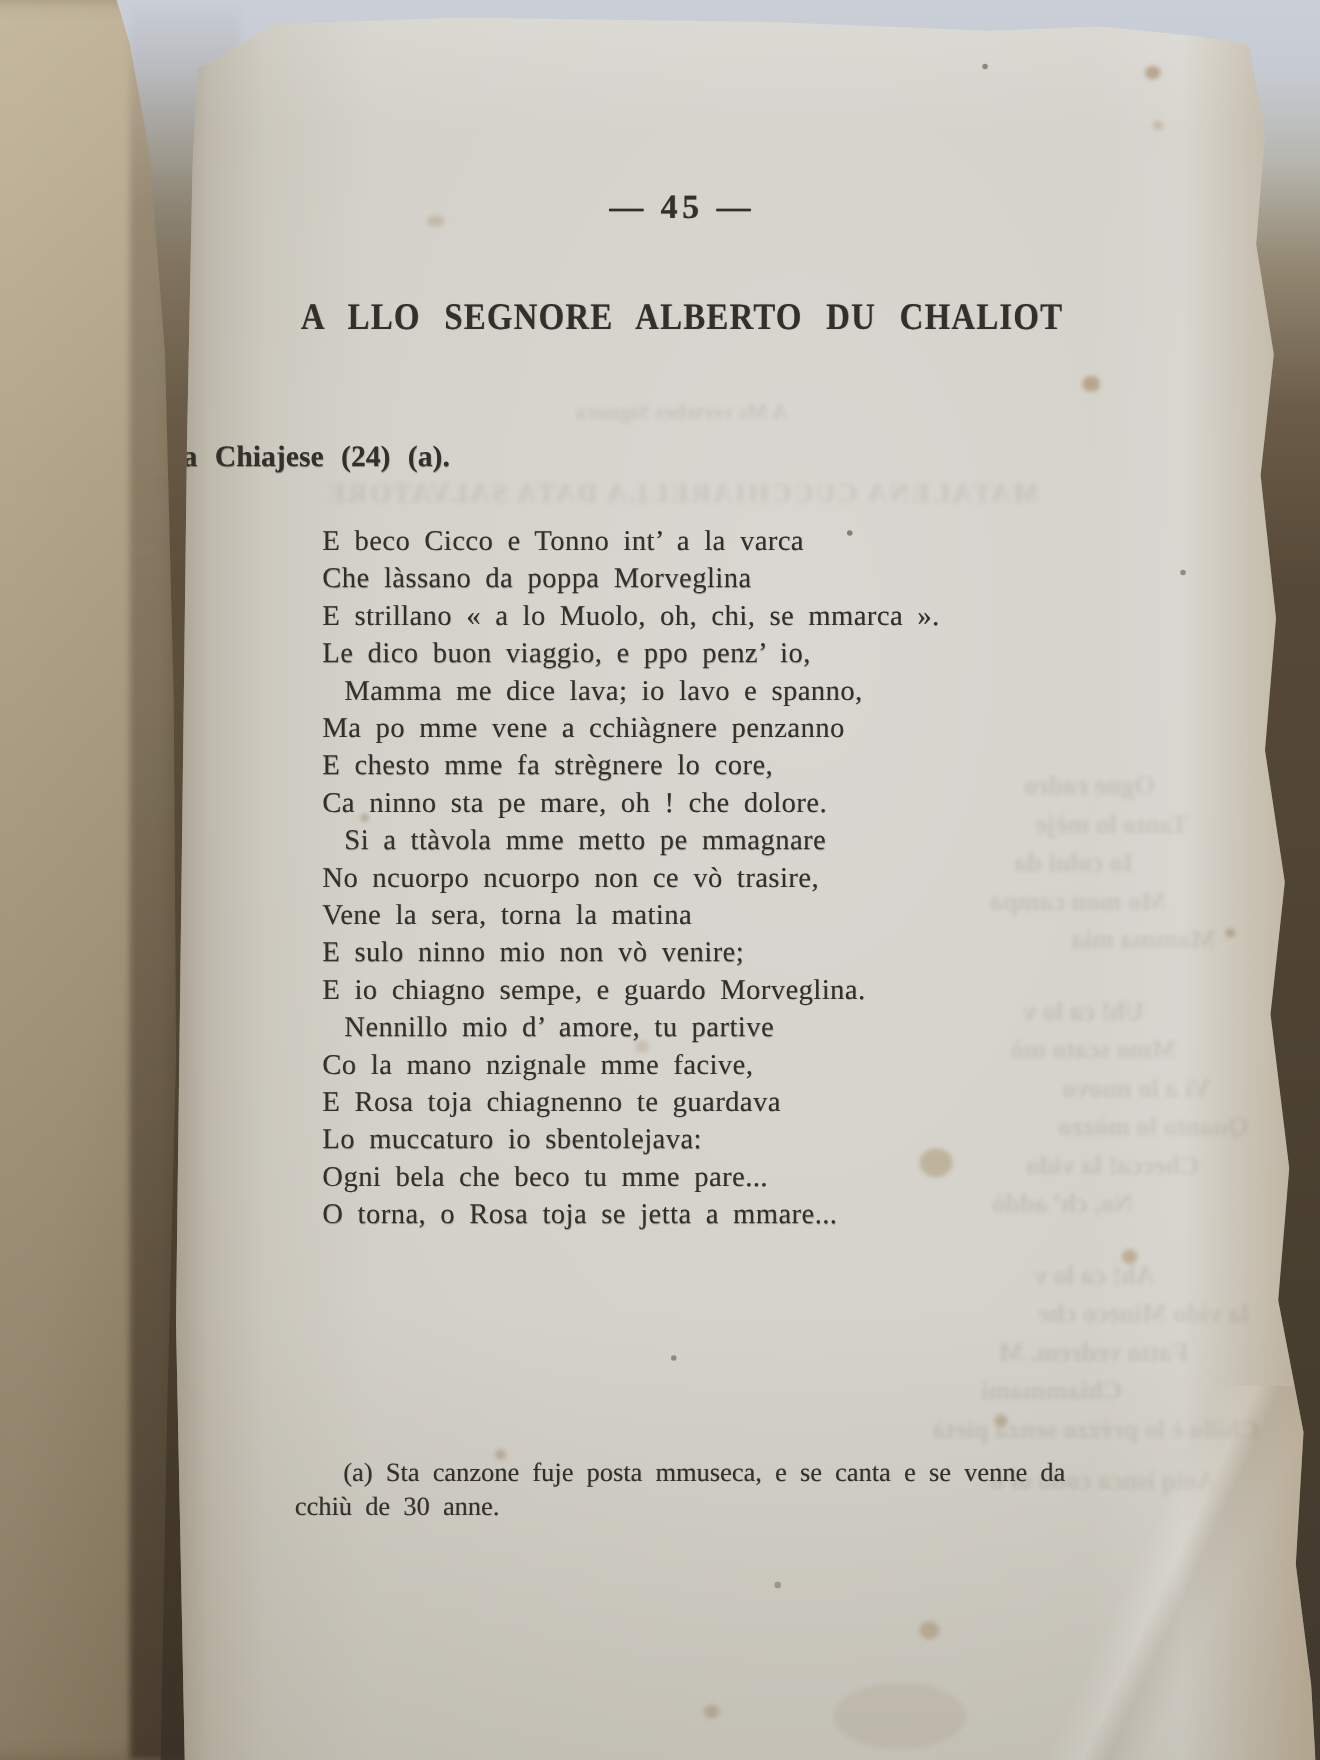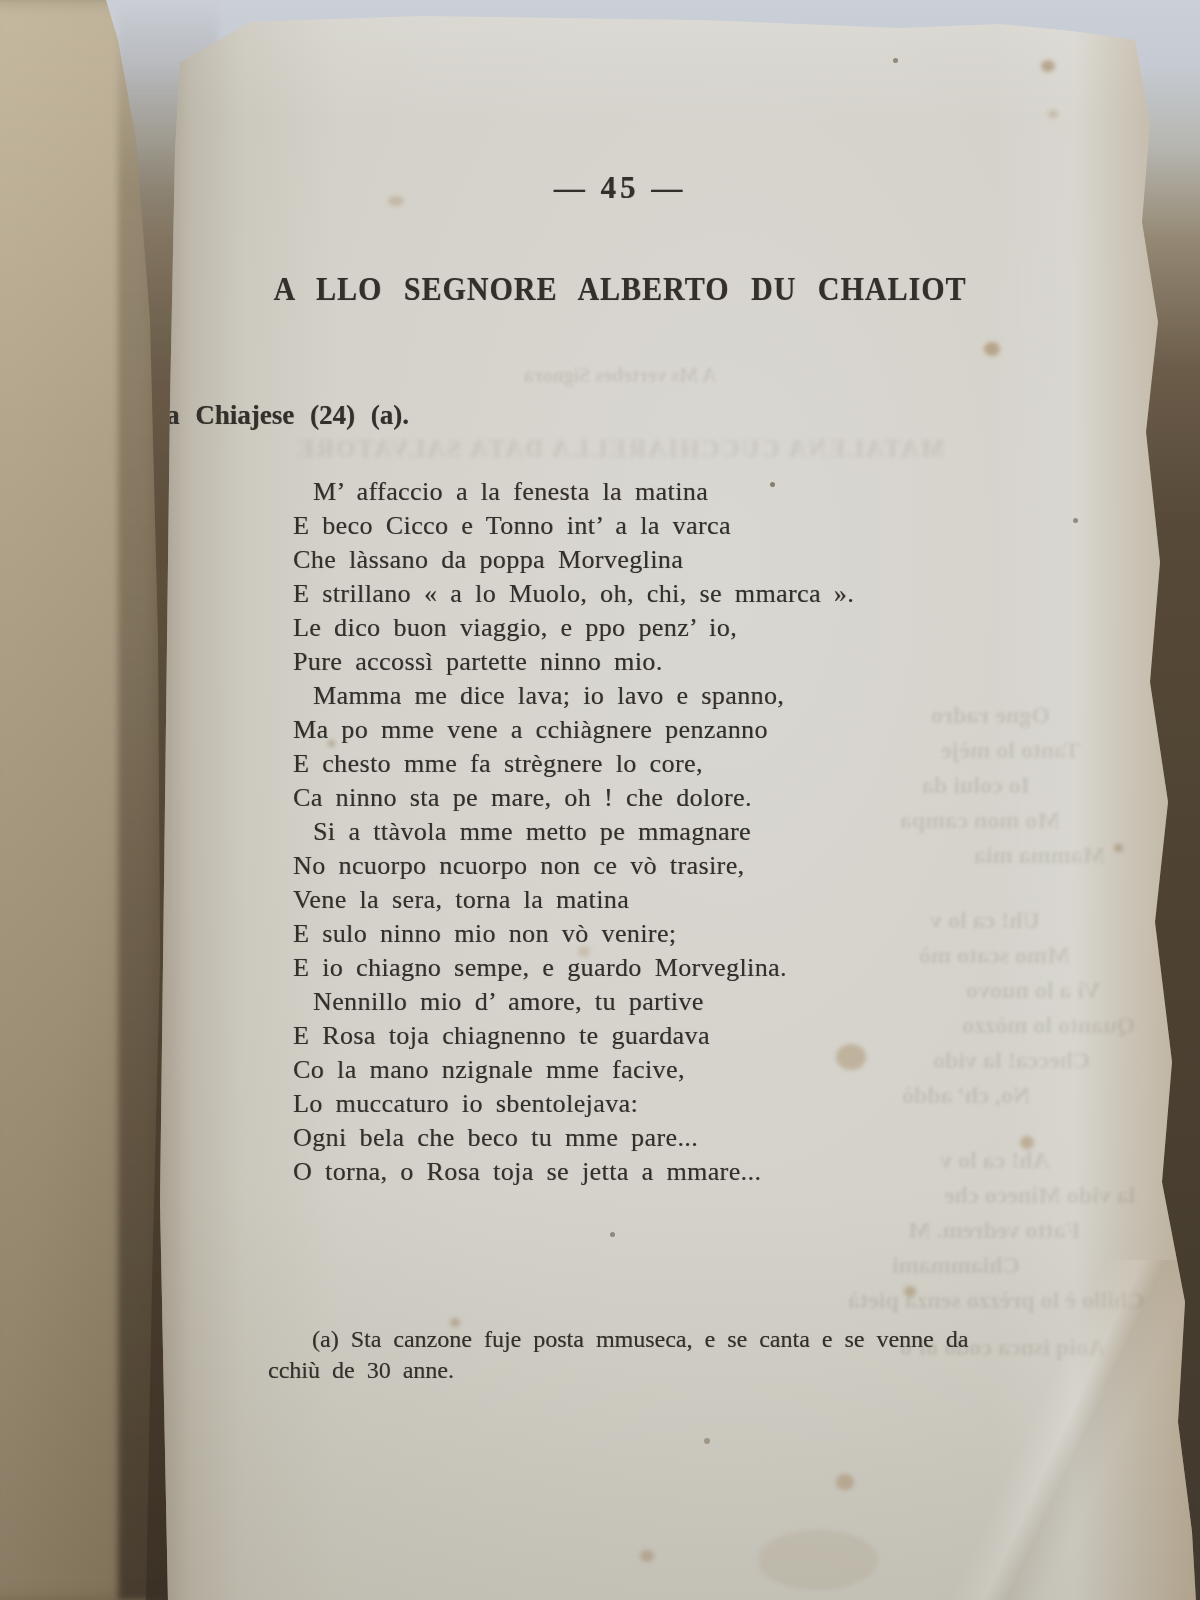--- a/index.html
+++ b/index.html
@@ -153,38 +153,36 @@
     </div>
 
     <div class="crease"></div>
     <div class="shading"></div>
 
     <div class="content">
       <div class="page-number">— 45 —</div>
       <div class="title">A LLO SEGNORE ALBERTO DU CHALIOT</div>
       <div class="subtitle">La Chiajese (24) (a).</div>
       <div class="poem">
-          <div class="poem-line indent">M’ affaccio a la fenesta la matina</div>
           <div class="poem-line">E beco Cicco e Tonno int’ a la varca</div>
           <div class="poem-line">Che làssano da poppa Morveglina</div>
           <div class="poem-line">E strillano « a lo Muolo, oh, chi, se mmarca ».</div>
           <div class="poem-line">Le dico buon viaggio, e ppo penz’ io,</div>
-          <div class="poem-line">Pure accossì partette ninno mio.</div>
           <div class="poem-line indent">Mamma me dice lava; io lavo e spanno,</div>
           <div class="poem-line">Ma po mme vene a cchiàgnere penzanno</div>
           <div class="poem-line">E chesto mme fa strègnere lo core,</div>
           <div class="poem-line">Ca ninno sta pe mare, oh ! che dolore.</div>
           <div class="poem-line indent">Si a ttàvola mme metto pe mmagnare</div>
           <div class="poem-line">No ncuorpo ncuorpo non ce vò trasire,</div>
           <div class="poem-line">Vene la sera, torna la matina</div>
           <div class="poem-line">E sulo ninno mio non vò venire;</div>
           <div class="poem-line">E io chiagno sempe, e guardo Morveglina.</div>
           <div class="poem-line indent">Nennillo mio d’ amore, tu partive</div>
+          <div class="poem-line">Co la mano nzignale mme facive,</div>
           <div class="poem-line">E Rosa toja chiagnenno te guardava</div>
-          <div class="poem-line">Co la mano nzignale mme facive,</div>
           <div class="poem-line">Lo muccaturo io sbentolejava:</div>
           <div class="poem-line">Ogni bela che beco tu mme pare...</div>
           <div class="poem-line">O torna, o Rosa toja se jetta a mmare...</div>
         </div>
       <div class="footnote">
         <div class="fn-line fn-first">(a) Sta canzone fuje posta mmuseca, e se canta e se venne da</div>
         <div class="fn-line">cchiù de 30 anne.</div>
       </div>
     </div>
   </div>

